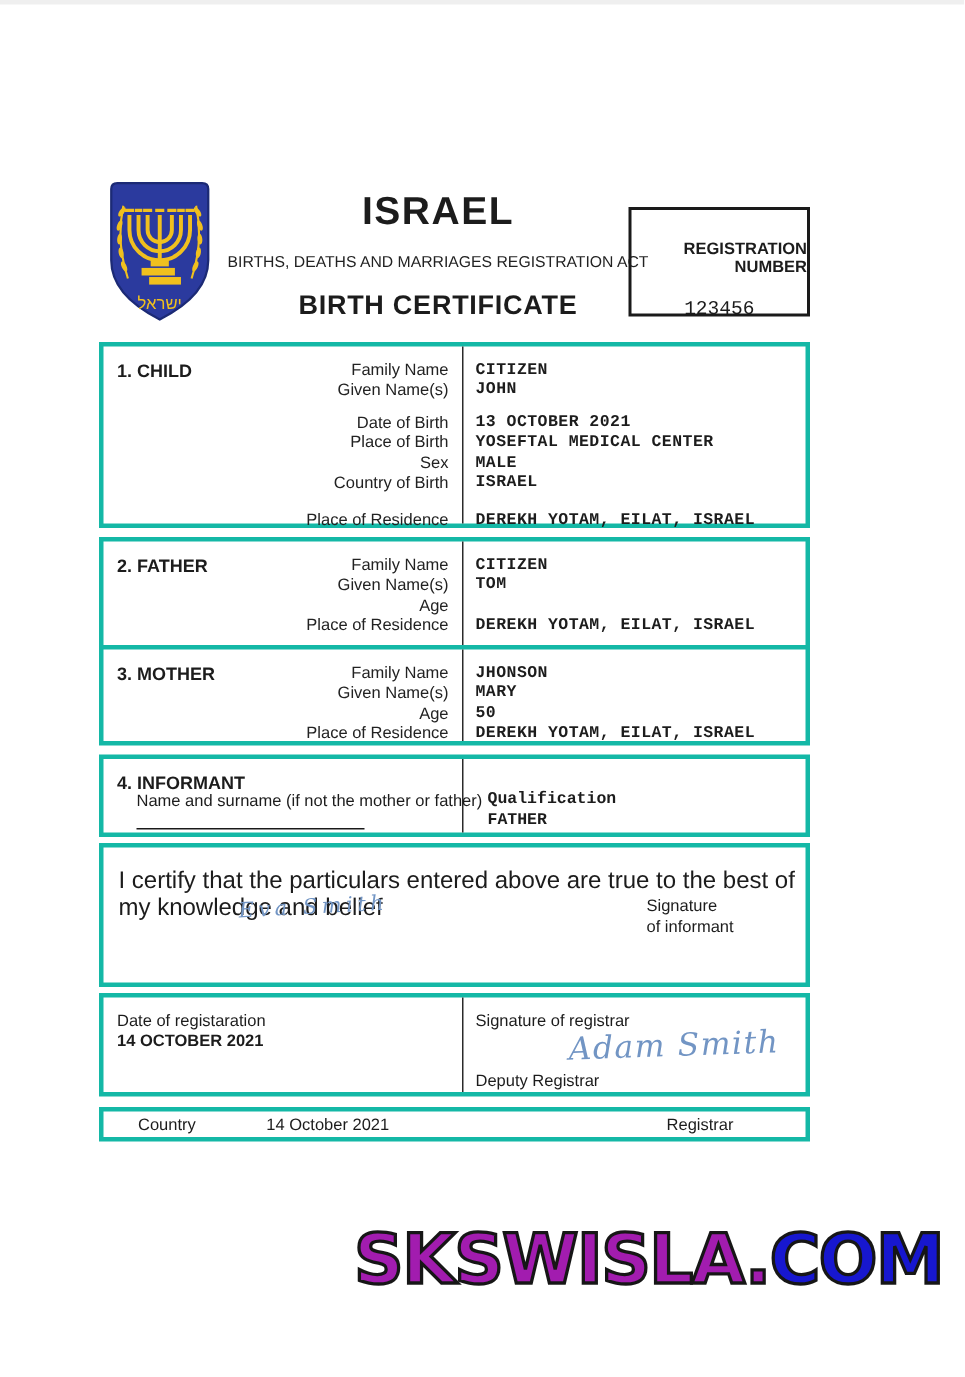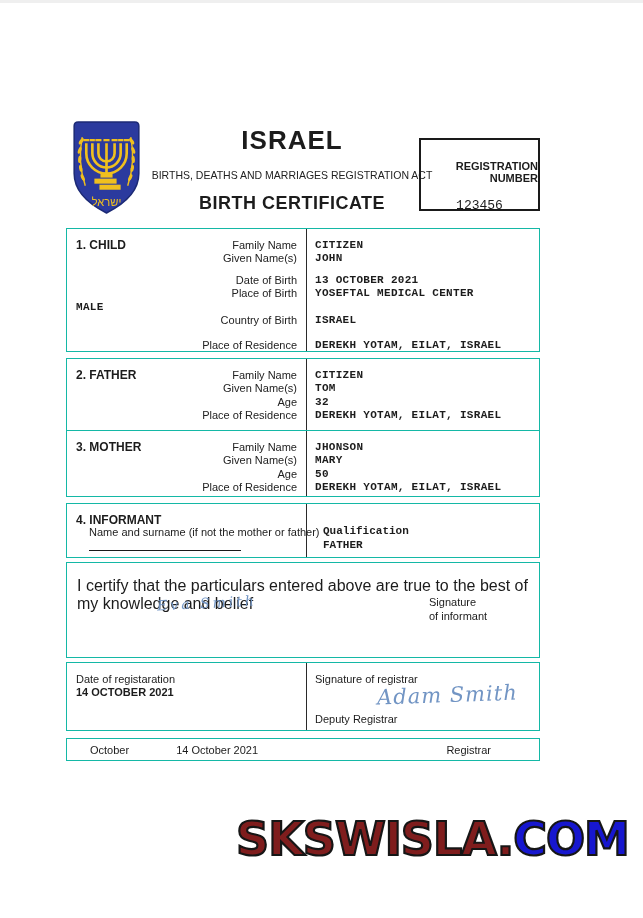--- a/index.html
+++ b/index.html
@@ -17,21 +17,21 @@
   .act-line { font-size:10.5px; margin-top:13px; color:#222; }
   .doc-title { font-size:18px; font-weight:bold; margin-top:12px; letter-spacing:.5px; }
   .regbox {
     position:absolute; left:419px; top:138px; width:121px; height:73px;
     border:2px solid #1a1a1a; text-align:center; padding-top:20px;
   }
   .regbox-label { font-size:11px; font-weight:bold;text-align:right; }
   .regbox-number { font-size:13px; margin-top:14px;font-family:Liberation Mono, monospace; }
 
   
-  .box { position:absolute; left:66px; width:474px; border:1px solid #14b8a6; background:#fff; }
+  .box { position:absolute; left:66px; width:474px; border:3px solid #14b8a6; background:#fff; }
   .box-child   { top:228px; height:124px; }
   .box-father  { top:358px; height:85px; }
   .box-mother  { top:430px; height:67px; }
   .box-informant { top:503px; height:55px; }
   .box-certify { top:562px; height:96px; }
   .box-registration { top:662px; height:69px; }
   .box-footer  { top:738px; height:23px; }
   .vdivider { position:absolute; left:239px; top:0; bottom:0; width:1px; background:#2a2a2a; }
   .section-title { position:absolute; left:9px; top:9px; font-size:12px; font-weight:bold; }
 
@@ -137,20 +137,21 @@
       </div>
       <div class="row gap-sm">
         <div class="lbl">Date of Birth</div>
         <div class="val">13 OCTOBER 2021</div>
       </div>
       <div class="row">
         <div class="lbl">Place of Birth</div>
         <div class="val">YOSEFTAL MEDICAL CENTER</div>
       </div>
       <div class="row">
+        <div class="lbl">Sex</div>
         <div class="val">MALE</div>
       </div>
       <div class="row">
         <div class="lbl">Country of Birth</div>
         <div class="val">ISRAEL</div>
       </div>
       <div class="row gap-md">
         <div class="lbl">Place of Residence</div>
         <div class="val">DEREKH YOTAM, EILAT, ISRAEL</div>
       </div>
@@ -164,21 +165,20 @@
       <div class="row">
         <div class="lbl">Family Name</div>
         <div class="val">CITIZEN</div>
       </div>
       <div class="row">
         <div class="lbl">Given Name(s)</div>
         <div class="val">TOM</div>
       </div>
       <div class="row">
         <div class="lbl">Age</div>
-        <div class="val">32</div>
       </div>
       <div class="row">
         <div class="lbl">Place of Residence</div>
         <div class="val">DEREKH YOTAM, EILAT, ISRAEL</div>
       </div>
     </div>
   </div>
 
   <div class="box box-mother">
     <div class="vdivider"></div>
@@ -226,21 +226,21 @@
   <div class="box box-registration">
     <div class="vdivider"></div>
     <div class="reg-date-label">Date of registaration</div>
     <div class="reg-date-value">14 OCTOBER 2021</div>
     <div class="reg-sig-label">Signature of registrar</div>
     <div class="sig sig-registrar">Adam Smith</div>
     <div class="reg-deputy">Deputy Registrar</div>
   </div>
 
   <div class="box box-footer">
-    <span class="footer-place">October</span>
+    <span class="footer-place">Country</span>
     <span class="footer-date">14 October 2021</span>
     <span class="footer-registrar">Registrar</span>
   </div>
 
   <div class="watermark">
-    <span style="color:#7f1d1d;margin-top:44px;">SKSWISLA.</span><span style="color:#1717cf;">COM</span>
+    <span style="color:#a21caf;margin-top:44px;">SKSWISLA.</span><span style="color:#1717cf;">COM</span>
   </div>
 </div>
 
 </body></html>

